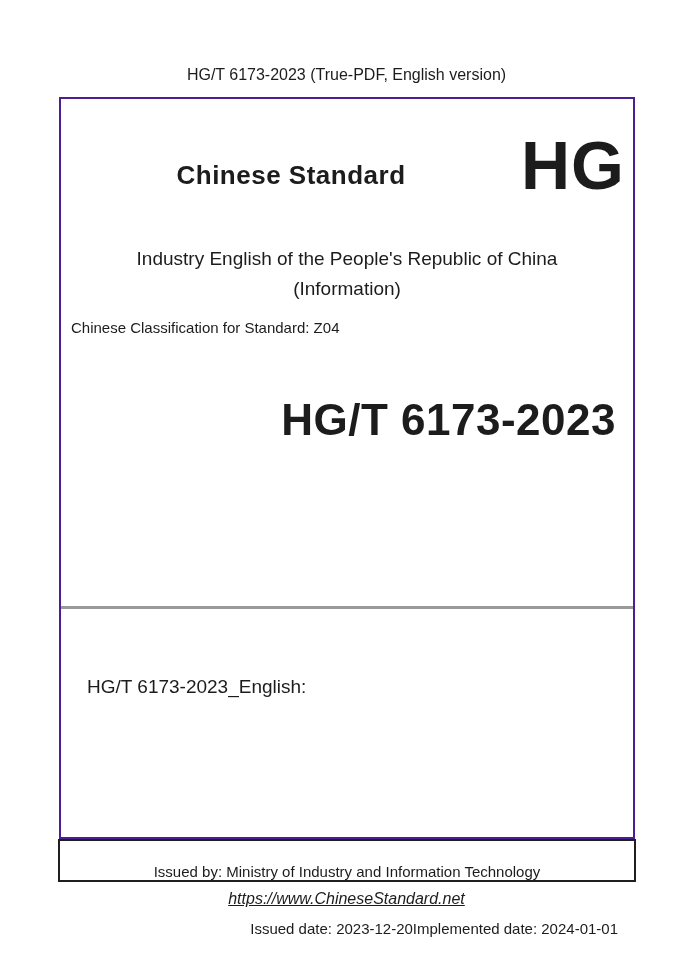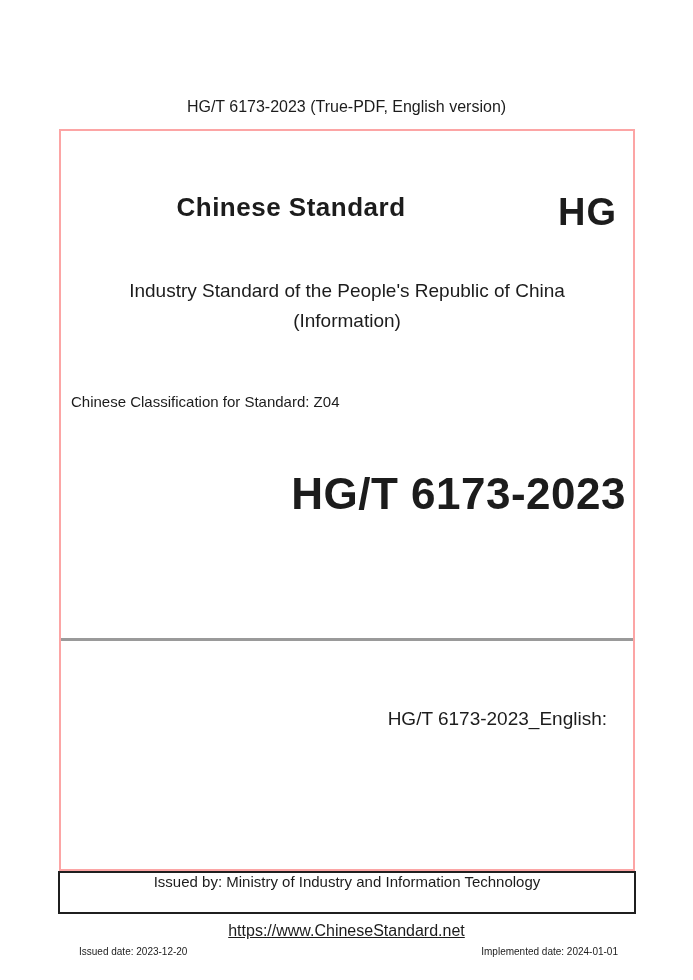--- a/index.html
+++ b/index.html
@@ -14,29 +14,28 @@
     overflow: hidden;
     font-family: "Liberation Sans", "DejaVu Sans", sans-serif;
     color: #1c1c1c;
     -webkit-font-smoothing: antialiased;
   }
   .page-header {
     padding-top: 66px;
     text-align: center;
     font-size: 16px;
     color: #1c1c1c;
-    margin-top: 32px;
   }
   .cover-box {
     box-sizing: border-box;
     position: relative;
     margin: 13px 58px 0 59px;
     width: 576px;
     height: 742px;
-    border: 2px solid #fca5a5;
+    border: 2px solid #4c1d95;
     background: #ffffff;
   }
   .section-top {
     box-sizing: border-box;
     height: 472px;
     border-bottom: 3px solid #9a9a9a;
     position: relative;
   }
   .brand-row {
     position: relative;
@@ -48,110 +47,111 @@
     left: 0;
     right: 112px;
     bottom: 2px;
     text-align: center;
     font-size: 26px;
     font-weight: bold;
     letter-spacing: 0.5px;
   }
   .agency-code {
     position: absolute;
-    right: 16px;
+    right: 8px;
     bottom: -6px;
-    font-size: 38px;
+    font-size: 68px;
     font-weight: bold;
     line-height: 1;
     letter-spacing: 1px;
   }
   .standard-type {
     margin-top: 51px;
     text-align: center;
     font-size: 19px;
     line-height: 30px;
   }
   .classification-note {
-    margin-top: 56px;
+    margin-top: 14px;
     padding-left: 10px;
     font-size: 15px;
     line-height: 20px;
     text-align: left;
   }
   .standard-number {
     margin-top: 57px;
-    padding-right: 7px;
+    padding-right: 17px;
     text-align: right;
     font-size: 44px;
     font-weight: bold;
     line-height: 50px;
     letter-spacing: 0.5px;
   }
   .section-bottom {
     position: relative;
     height: 265px;
   }
   .english-title {
     margin: 63px auto 0 auto;
     max-width: 520px;
-    text-align: right;
+    text-align: left;
     font-size: 19px;
     line-height: 30px;
   }
   .dates-row {
     position: absolute;
     left: 18px;
     right: 15px;
-    bottom: 12px;
+    bottom: 0;
     display: flex;
-    justify-content: space-between;
-    font-size: 10px;
+    justify-content: flex-end;
+    font-size: 15px;
   }
   .issuer-box {
     box-sizing: border-box;
     margin: 0 57px 0 58px;
     width: 578px;
     height: 43px;
     border: 2px solid #1f1f1f;
     display: flex;
-    align-items: flex-start;
+    align-items: flex-end;
     justify-content: center;
     background: #ffffff;
   }
   .issuer-text {
     font-size: 15px;
   }
   .page-footer {
     margin-top: 8px;
     text-align: center;
   }
   .footer-link {
     font-size: 16px;
     color: #1c1c1c;
     text-decoration: underline;
     cursor: pointer;
+    font-style: italic;
   }
 </style>
 </head>
 <body>
 
 <div class="page-header">HG/T 6173-2023 (True-PDF, English version)</div>
 
 <div class="cover-box">
 
   <div class="section-top">
 
     <div class="brand-row">
       <div class="brand-title">Chinese Standard</div>
       <div class="agency-code">HG</div>
     </div>
 
     <div class="standard-type">
-      <div>Industry Standard of the People's Republic of China</div>
+      <div>Industry English of the People's Republic of China</div>
       <div>(Information)</div>
     </div>
 
     <div class="classification-note">Chinese Classification for Standard: Z04</div>
 
     <div class="standard-number">HG/T 6173-2023</div>
 
   </div>
 
   <div class="section-bottom">

